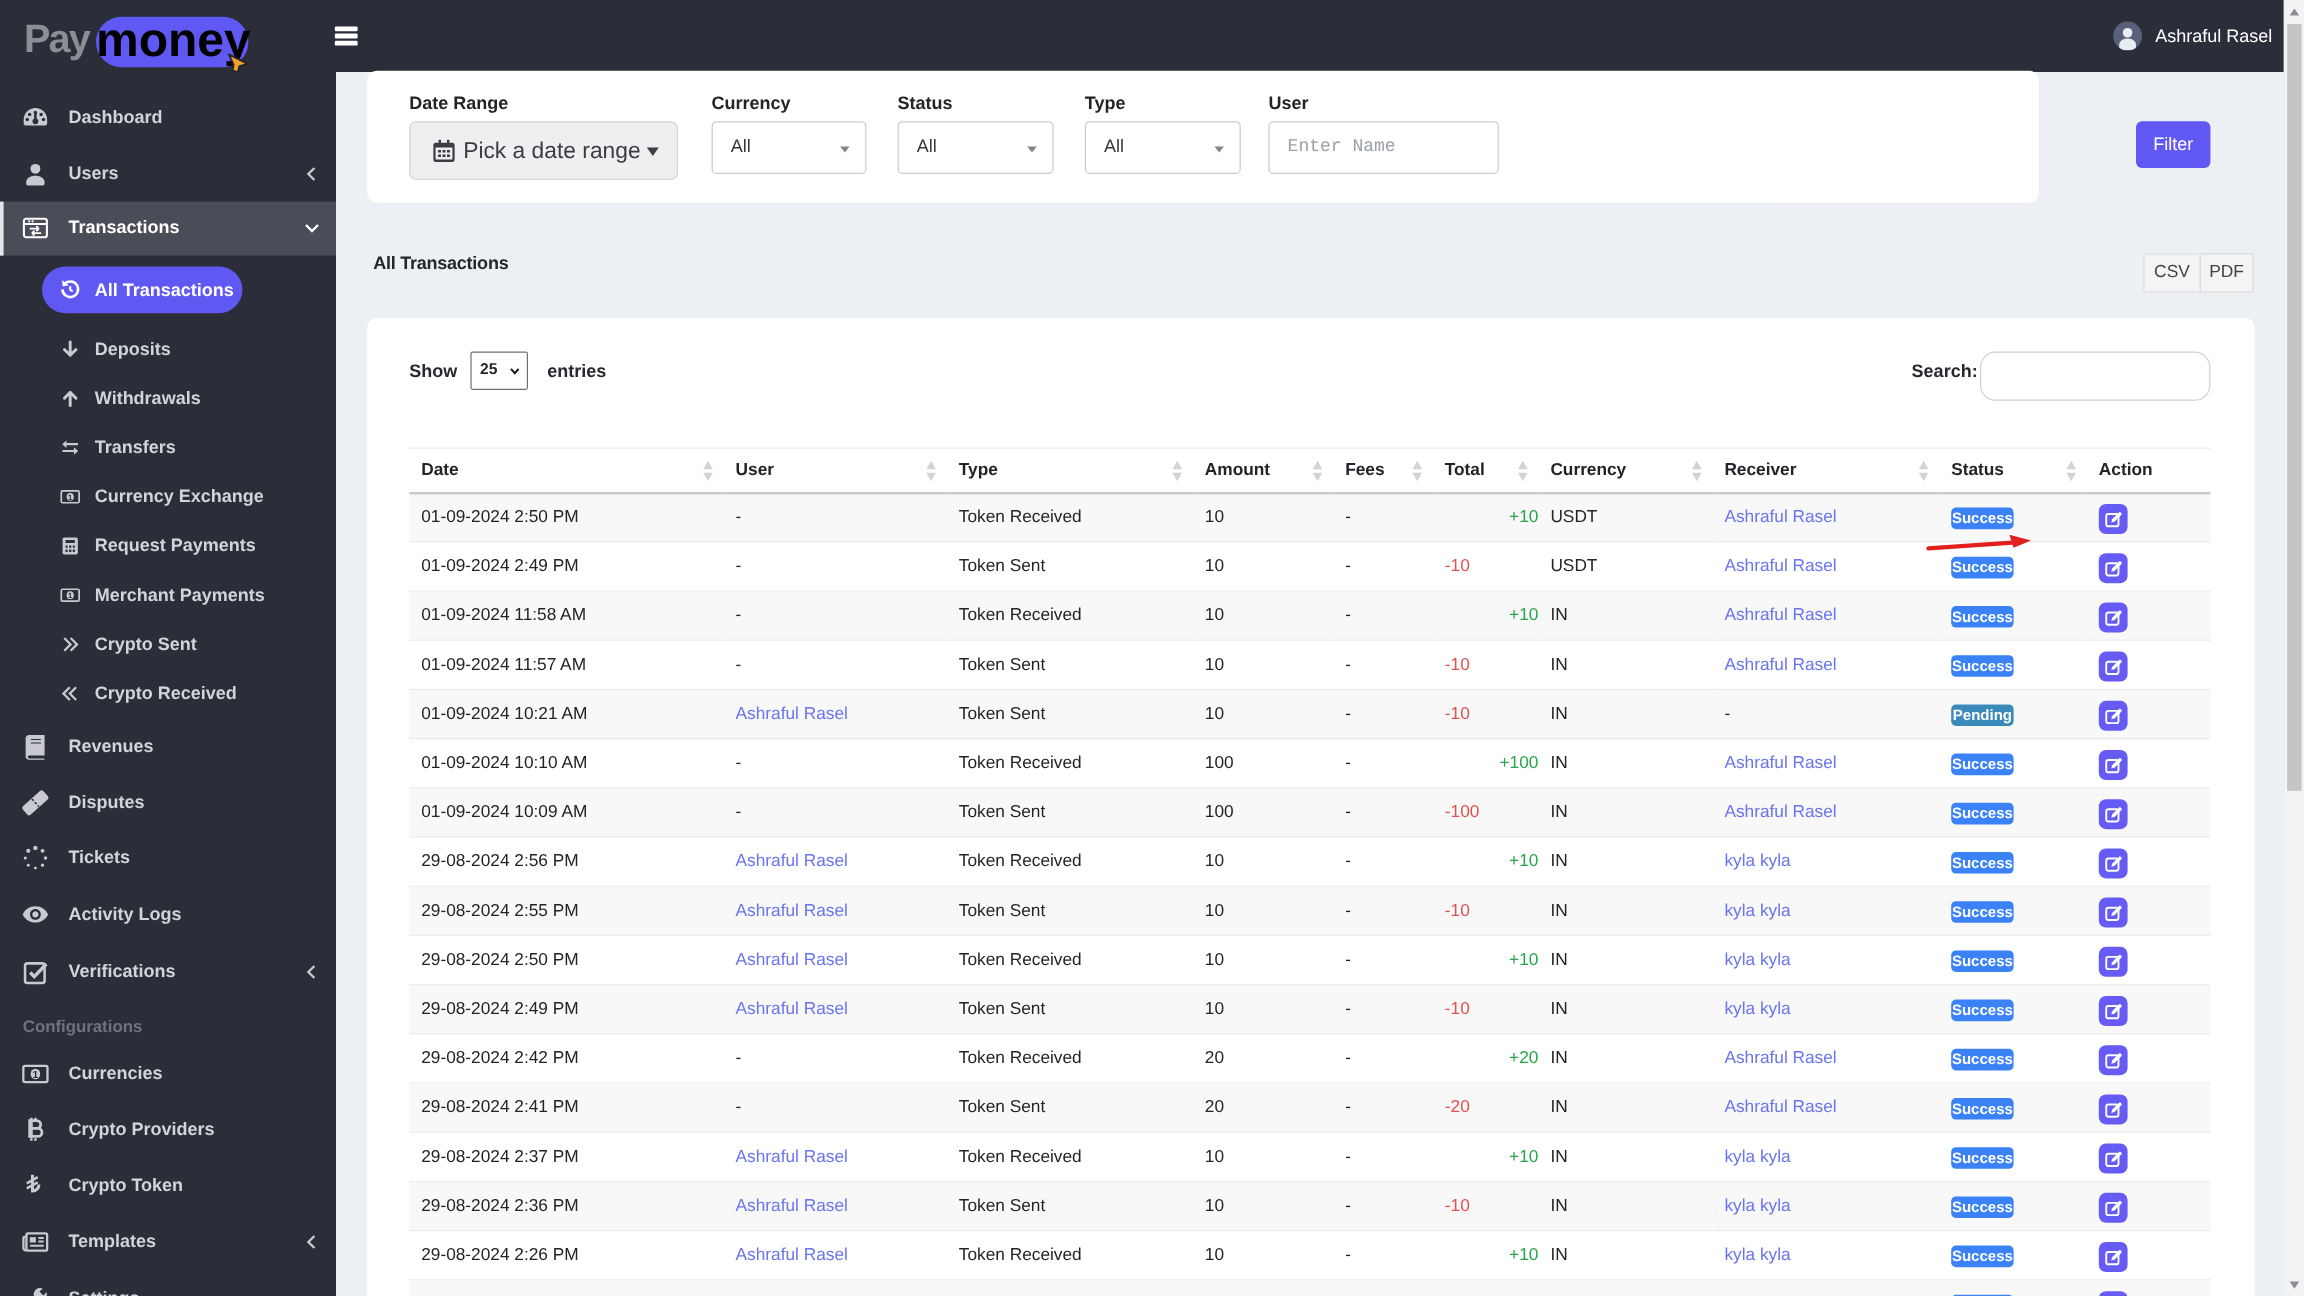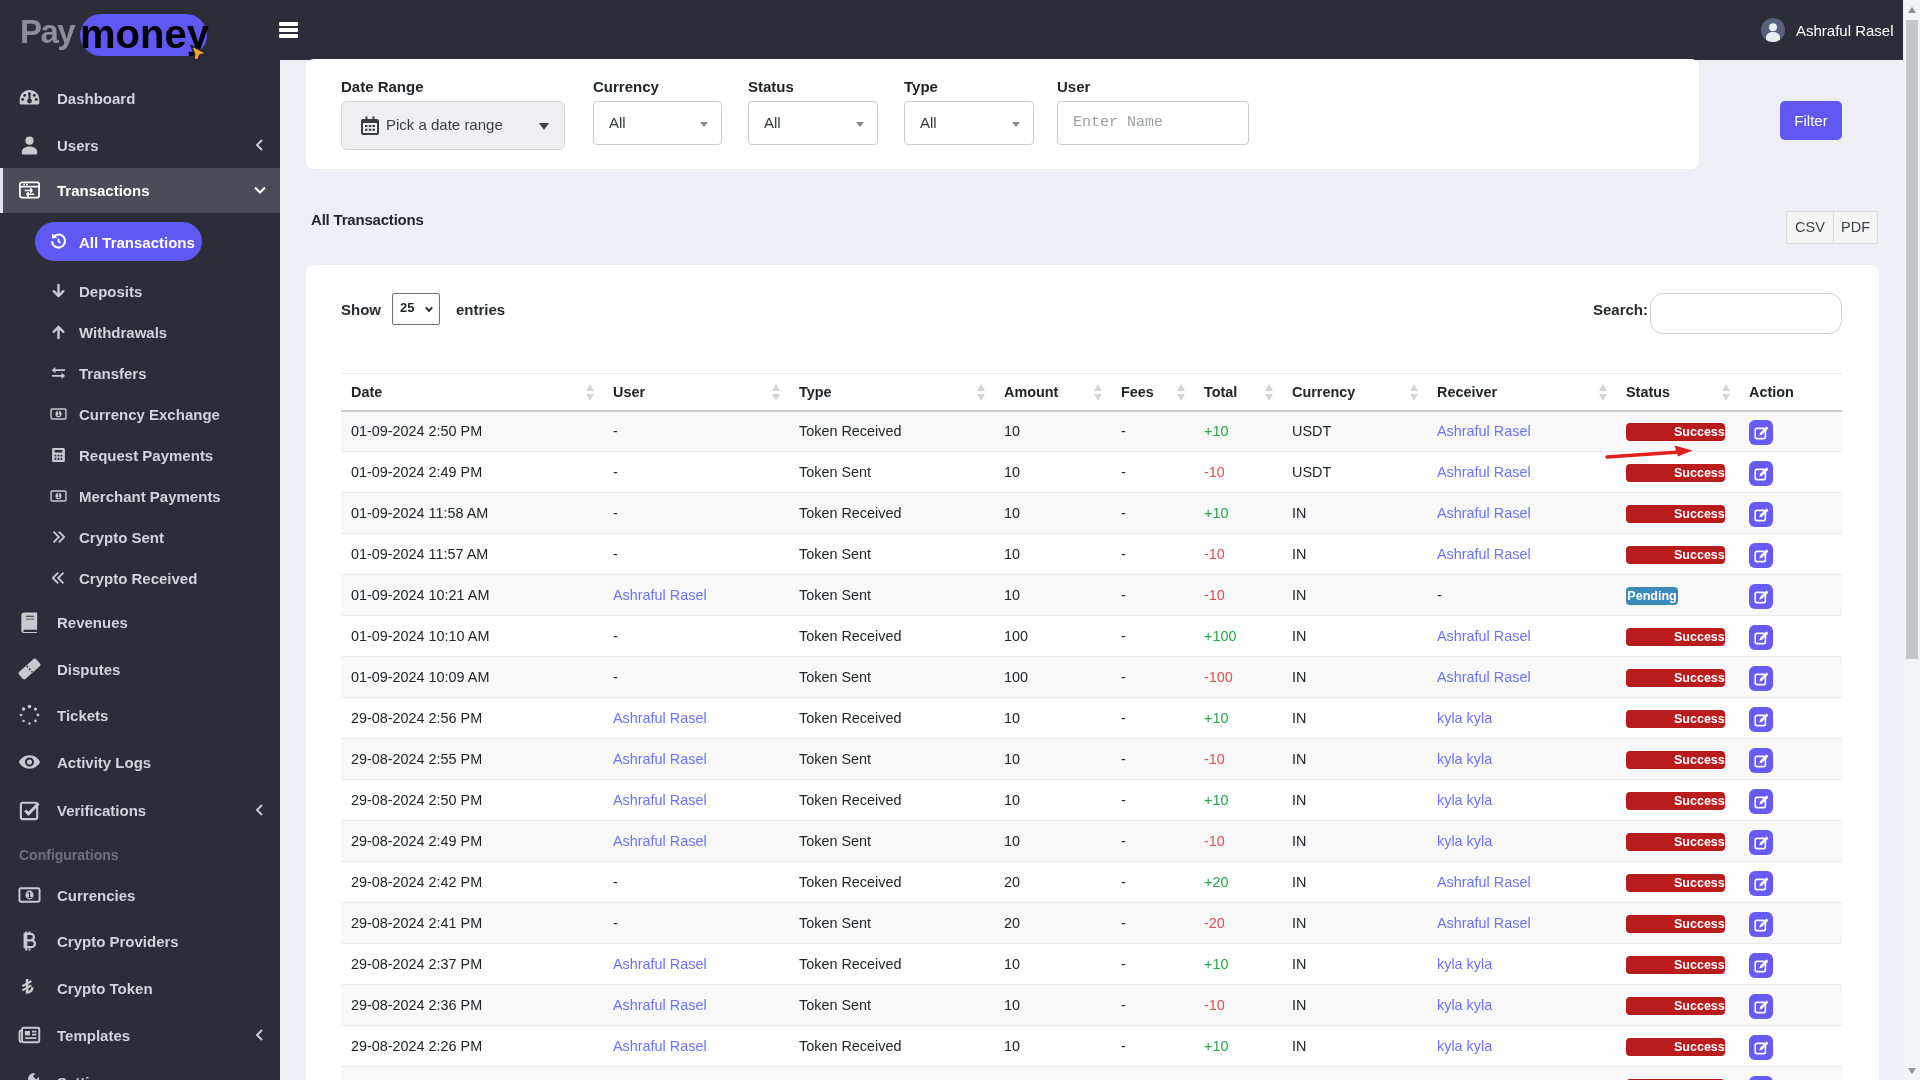--- a/index.html
+++ b/index.html
@@ -30,21 +30,21 @@
 .avatar { position:absolute; left:1761px; top:18px; width:24px; height:24px; border-radius:50%; background:#58617c; overflow:hidden; z-index:6; }
 .uname { position:absolute; left:1796px; top:22px; color:#fff; font-size:15px; z-index:6; }
 
 
 .filter-card { position:absolute; left:306px; top:59px; width:1393px; height:110px; background:#fff; border-radius:8px; }
 .flabel { position:absolute; top:19px; font-size:15px; font-weight:bold; color:#212529; }
 .fselect { position:absolute; top:42px; height:44px; background:#fff; border:1px solid #c9cbce; border-radius:4px; font-size:15px; color:#34373b; }
 .fselect .txt { position:absolute; left:15px; top:12px; }
 .caret { position:absolute; right:13px; top:20px; width:0; height:0; border-left:4.5px solid transparent; border-right:4.5px solid transparent; border-top:5.5px solid #83868b; }
 .drange { position:absolute; left:35px; top:42px; width:224px; height:49px; background:#efeff1; border:1px solid #d4d5d8; border-radius:6px; }
-.drange .txt { position:absolute; left:44px; top:14px; font-size:15px; color:#3a3d42; }
+.drange .txt { position:absolute; left:44px; top:14px; font-size:19px; color:#3a3d42; }
 .drange .caret { right:15px; top:21px; border-left-width:5.5px; border-right-width:5.5px; border-top-width:7px; border-top-color:#3d4044; }
 .finput { position:absolute; left:751px; top:42px; width:192px; height:44px; background:#fff; border:1px solid #c9cbce; border-radius:4px;font-family:Liberation Mono, monospace; }
 .finput .ph { position:absolute; left:15px; top:12px; font-size:15px; color:#9aA0a6; }
 .fbtn { position:absolute; left:1474px; top:42px; width:62px; height:39px; background:#6157f2; border-radius:5px; color:#fff; font-size:15px; text-align:center; line-height:39px; }
 
 
 .page-title { position:absolute; left:311px; top:211px; font-size:15px; font-weight:bold; color:#24262b; letter-spacing:-0.2px; }
 .exports { position:absolute; left:1786px; top:211px; height:33px; display:flex; }
 .exports div { height:33px; border:1px solid #d9dadc; background:#f4f4f5; color:#3f4246; font-size:14.5px; text-align:center; line-height:31px; }
 .exports .csv { width:47px; border-radius:2px 0 0 2px; border-right:none; }
@@ -62,24 +62,24 @@
 
 table.dt { position:absolute; left:35px; top:108px; width:1501px; border-collapse:collapse; table-layout:fixed; font-size:14.4px; color:#212428; }
 table.dt th { font-weight:bold; text-align:left; padding:0 0 0 10px; height:37px; border-top:1px solid #e9eaec; border-bottom:2px solid #c8cacd; position:relative; }
 table.dt td { padding:0 0 0 10px; height:41px; border-top:1px solid #ebecee; }
 table.dt tr.odd td { background:#f8f8f9; }
 table.dt tr:first-child td { border-top:none; }
 .sorter { position:absolute; right:8px; top:10px; width:9px; height:17px; }
 .sorter:before { content:""; position:absolute; left:0; top:0; border-left:4.5px solid transparent; border-right:4.5px solid transparent; border-bottom:7px solid #d2d3d6; }
 .sorter:after { content:""; position:absolute; left:0; bottom:0; border-left:4.5px solid transparent; border-right:4.5px solid transparent; border-top:7px solid #d2d3d6; }
 a.lnk { color:#6a74ef; text-decoration:none; }
-.pos { color:#28a449; }
+.pos { color:#28a449;text-align:right; }
 .neg { color:#e25050; }
 .badge { display:inline-block; min-width:52px; height:18px; border-radius:4px; color:#fff; font-size:12.5px; font-weight:bold; text-align:center; line-height:18px; vertical-align:middle; position:relative; top:1px; }
-.bg-s { background:#b91c1c;padding-left:48px; }
+.bg-s { background:#3b82f6; }
 .bg-p { background:#3a8bb9; }
 .ebtn { display:inline-block; width:24px; height:25px; border-radius:6px; background:#675bf5; vertical-align:middle; position:relative; top:1.5px; }
 .ebtn svg { position:absolute; left:4.5px; top:5px; }
 
 
 .red-arrow { position:absolute; left:1596px; top:440px; z-index:20; }
 
 
 .sb { position:absolute; left:1904px; top:0; width:16px; height:1080px; background:#f2f3f5; z-index:30; }
 .sb .thumb { position:absolute; left:1.5px; top:20px; width:12px; height:639px; background:#c4c5c7; }

